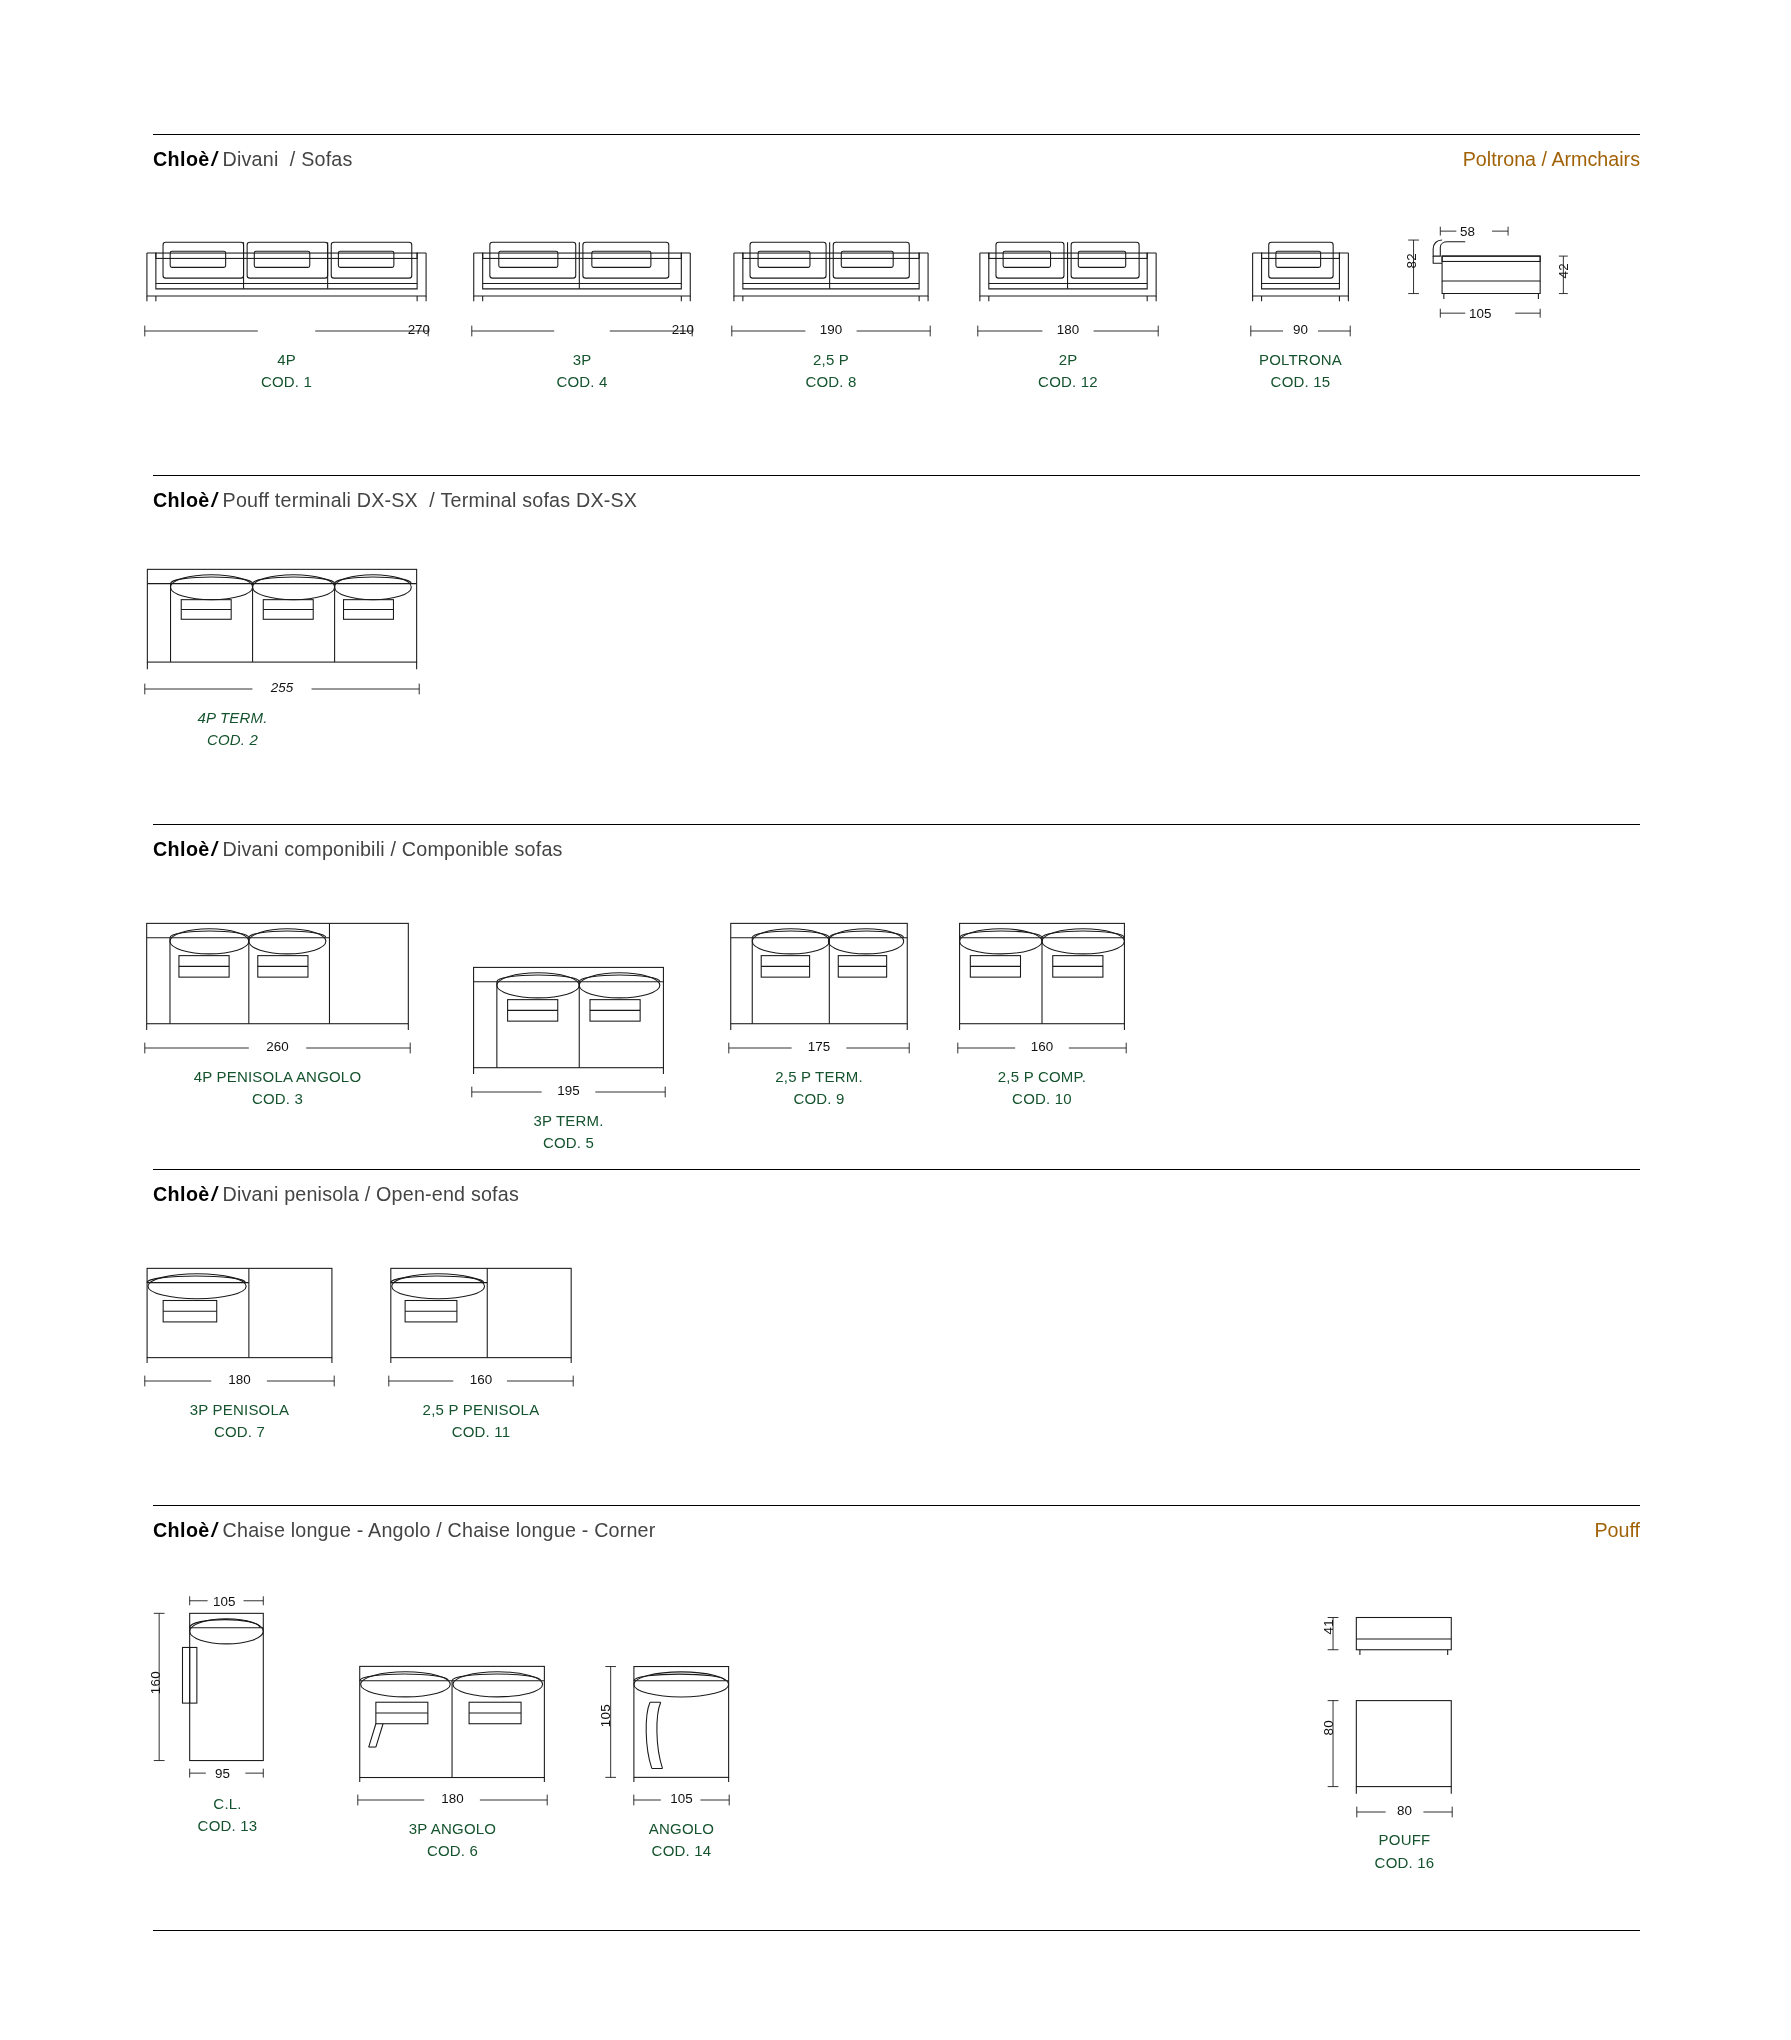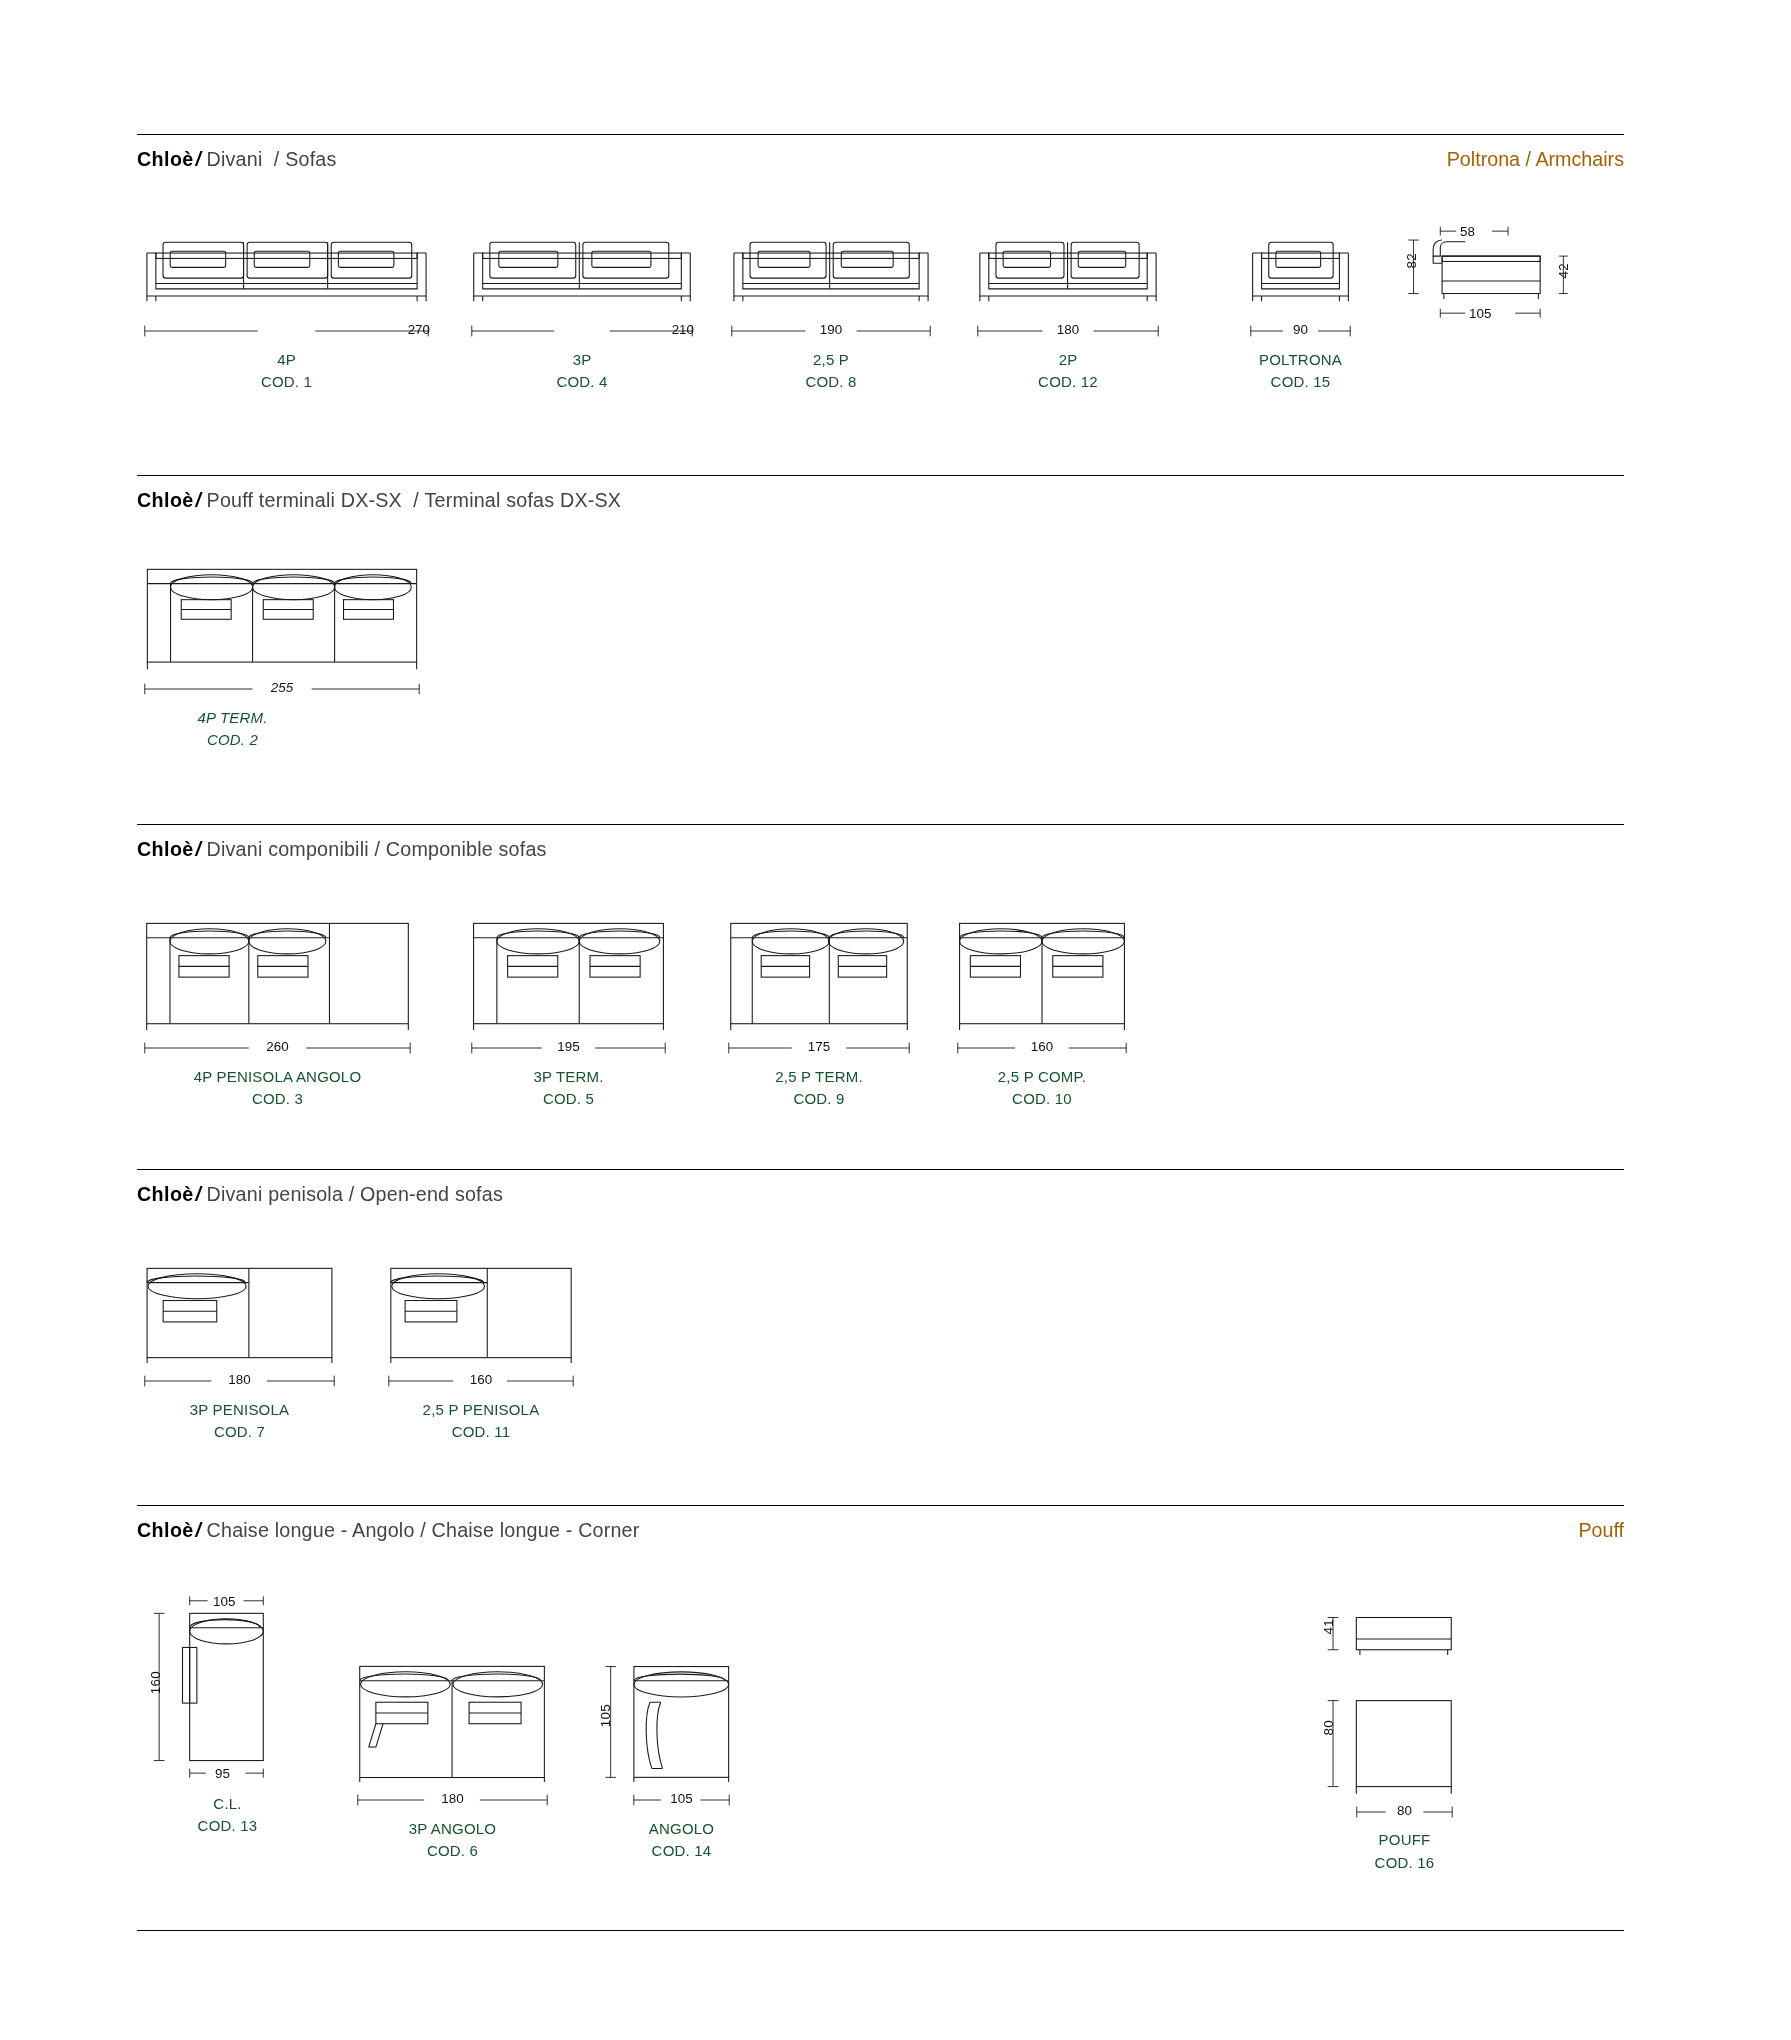--- a/index.html
+++ b/index.html
@@ -15,21 +15,21 @@
   }
   .page {
     position: absolute;
     left: 0; top: 0;
     width: 1791px; height: 2040px;
   }
 
   
   .section {
     position: absolute;
-    left: 137px;
+    left: 153px;
     width: 1487px;
     text-align: right;
   }
   .sec-rule {
     border-top: 1.8px solid #000;
     width: 100%;
     height: 0;
   }
   .sec-head {
     display: flex;
@@ -416,21 +416,21 @@
         </g>
       </svg>
       <div class="hlabel" style="left:0; top:0; width:269px; text-align:center;">260</div>
     </div>
     <div class="caption-wrap">
       <div class="caption">4P PENISOLA ANGOLO</div>
       <div class="caption">COD. 3</div>
     </div>
   </div>
 
-  <div class="item" style="left:470px; top:918px; width:197px;">
+  <div class="item" style="left:470px; top:962px; width:197px;">
     <div class="drawing">
       <svg width="197" height="112" viewBox="0 0 220 125">
         <g fill="none" stroke="#1a1a1a" stroke-width="1.2">
           <rect x="4" y="6" width="212" height="112"></rect>
           <path d="M4 22 L216 22"></path>
           <path d="M30 22 L30 118 M122 22 L122 118"></path>
           <path d="M30 22 C30 12 122 12 122 22"></path>
           <path d="M122 22 C122 12 212 12 212 22"></path>
           <ellipse cx="76" cy="26" rx="46" ry="14"></ellipse>
           <ellipse cx="167" cy="26" rx="45" ry="14"></ellipse>

